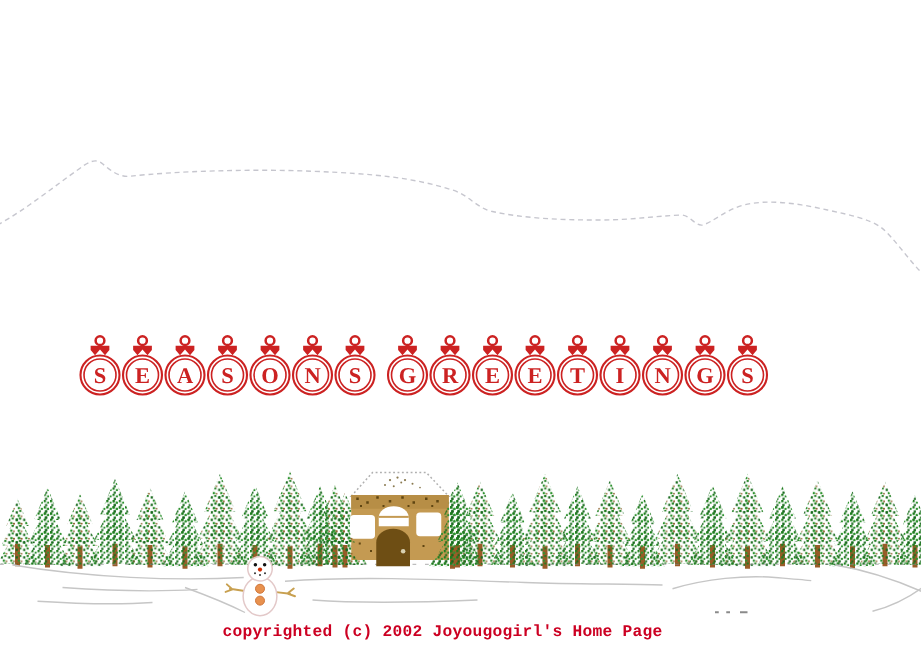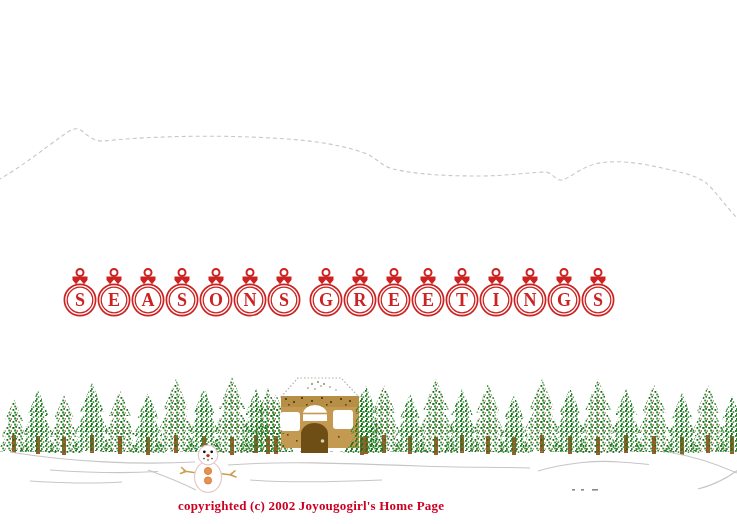--- a/index.html
+++ b/index.html
@@ -16,21 +16,21 @@
   .greeting-row{
     position:absolute;left:63px;top:267px;z-index:1;
     display:flex;align-items:flex-start;
   }
   .greeting-word{display:flex;}
   .greeting-word + .greeting-word{margin-left:8px;}
   .orn{display:block;}
   .copyright{
     position:absolute;left:178px;top:498px;z-index:2;
     font-size:13px;font-weight:bold;letter-spacing:0.2px;
-    font-family:Liberation Serif, serif;
+    font-family:Liberation Mono, monospace;
   }
 </style>
 </head>
 <body>
 
 <div class="page">
 
   <svg id="scene" viewBox="0 0 737 524" xmlns="http://www.w3.org/2000/svg">
       <defs>
     <pattern id="ps1" width="5" height="5" patternUnits="userSpaceOnUse">

